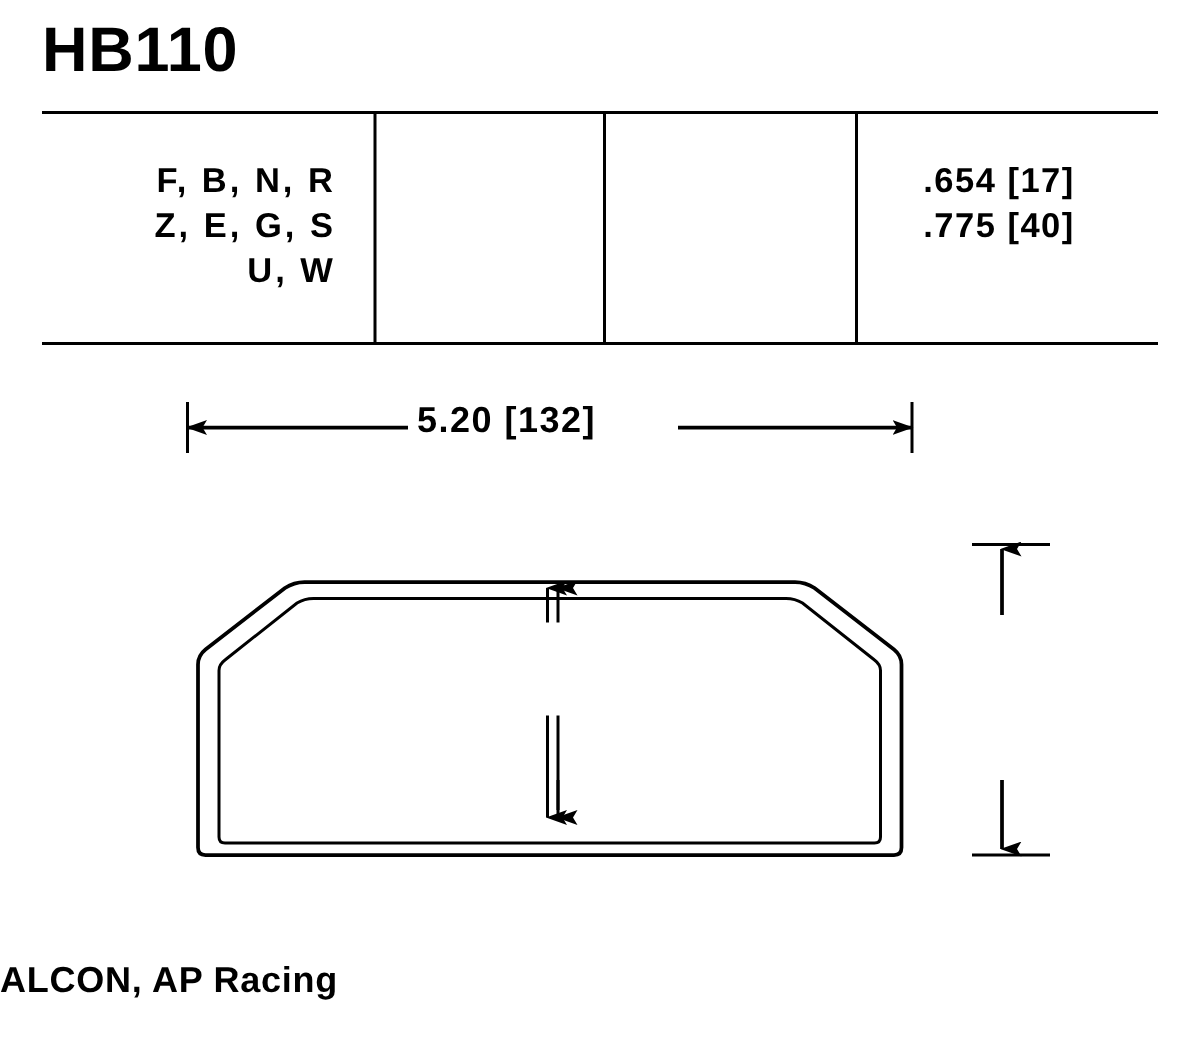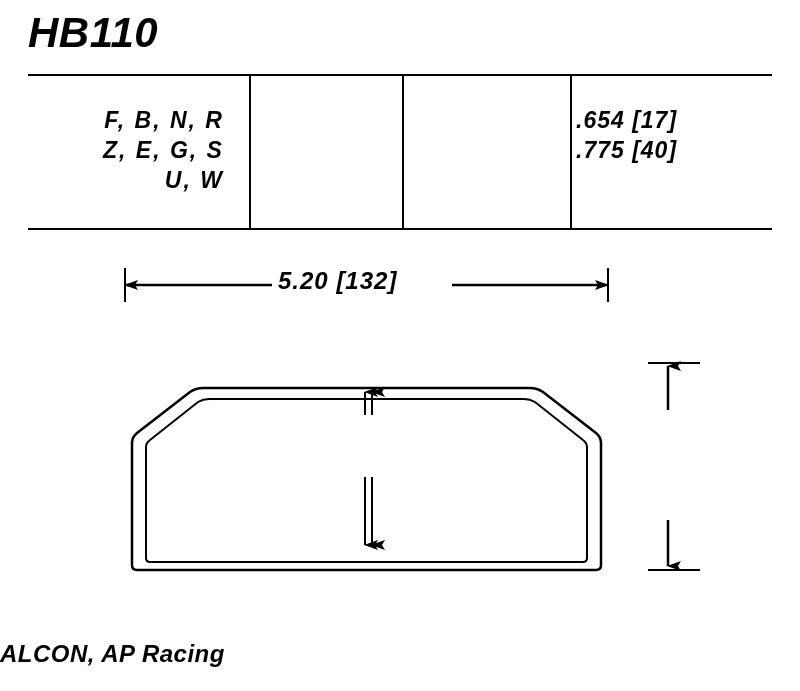--- a/index.html
+++ b/index.html
@@ -12,21 +12,20 @@
     height: 691px;
     font-family: "Liberation Sans", sans-serif;
     color: #000000;
     position: relative;
     overflow: hidden;
   }
   .stage {
     position: relative;
     width: 800px;
     height: 691px;
-    font-style: italic;
   }
 
   
   .part-number {
     position: absolute;
     left: 28px;
     top: 12px;
     font-size: 42px;
     font-weight: bold;
     letter-spacing: 0.5px;
@@ -60,21 +59,21 @@
 
   
   .thickness {
     position: absolute;
     left: 576px;
     top: 105px;
     font-size: 23px;
     font-weight: bold;
     line-height: 30px;
     letter-spacing: 1px;
-    text-align: left;
+    text-align: center;
     width: 180px;
   }
   .thickness div { white-space: pre; }
 
   
   .dim-width {
     position: absolute;
     left: 278px;
     top: 267px;
     font-size: 24px;

